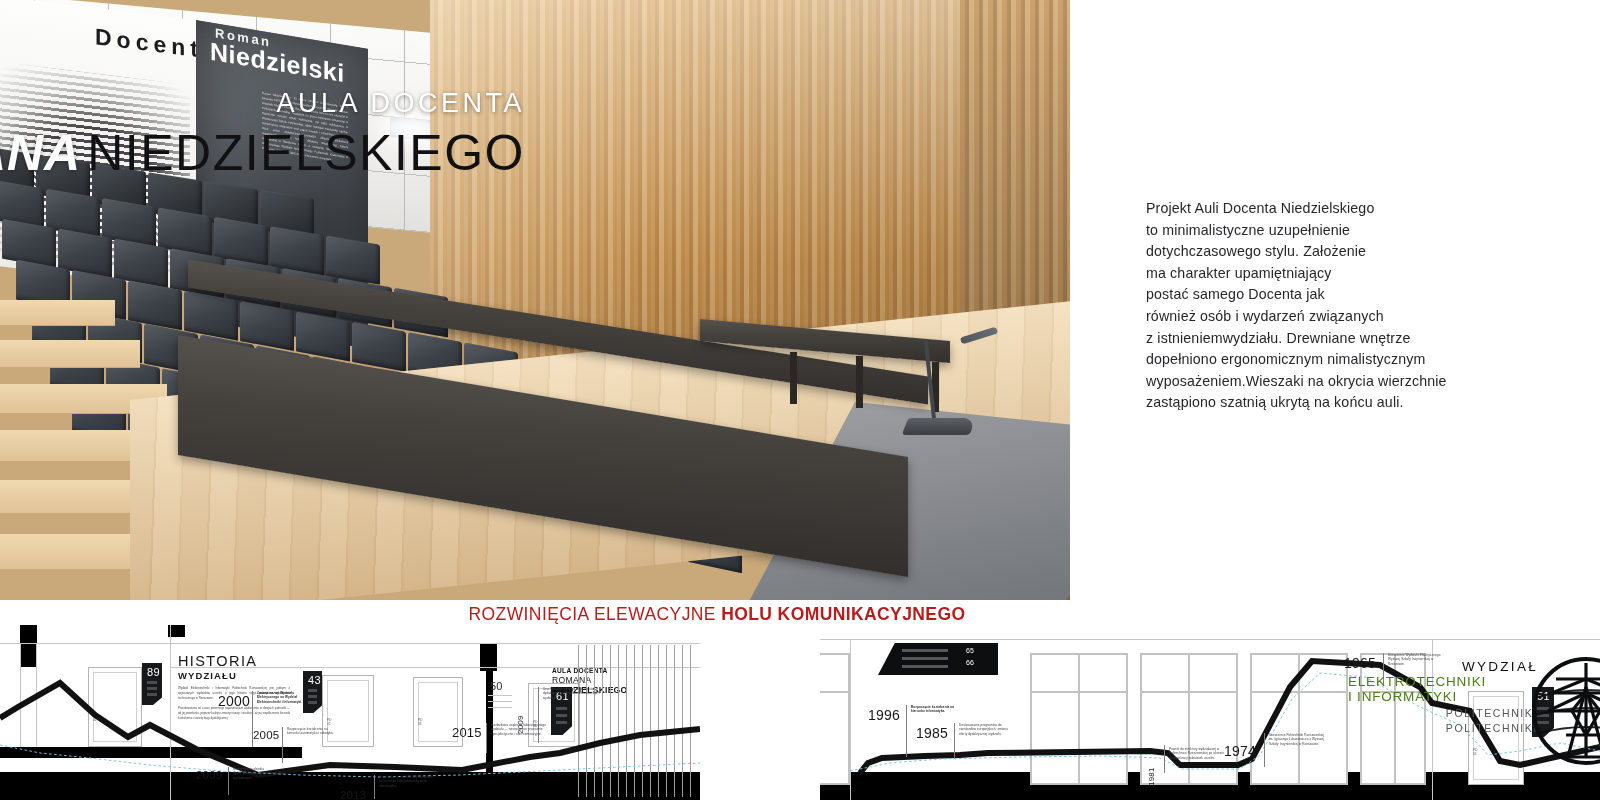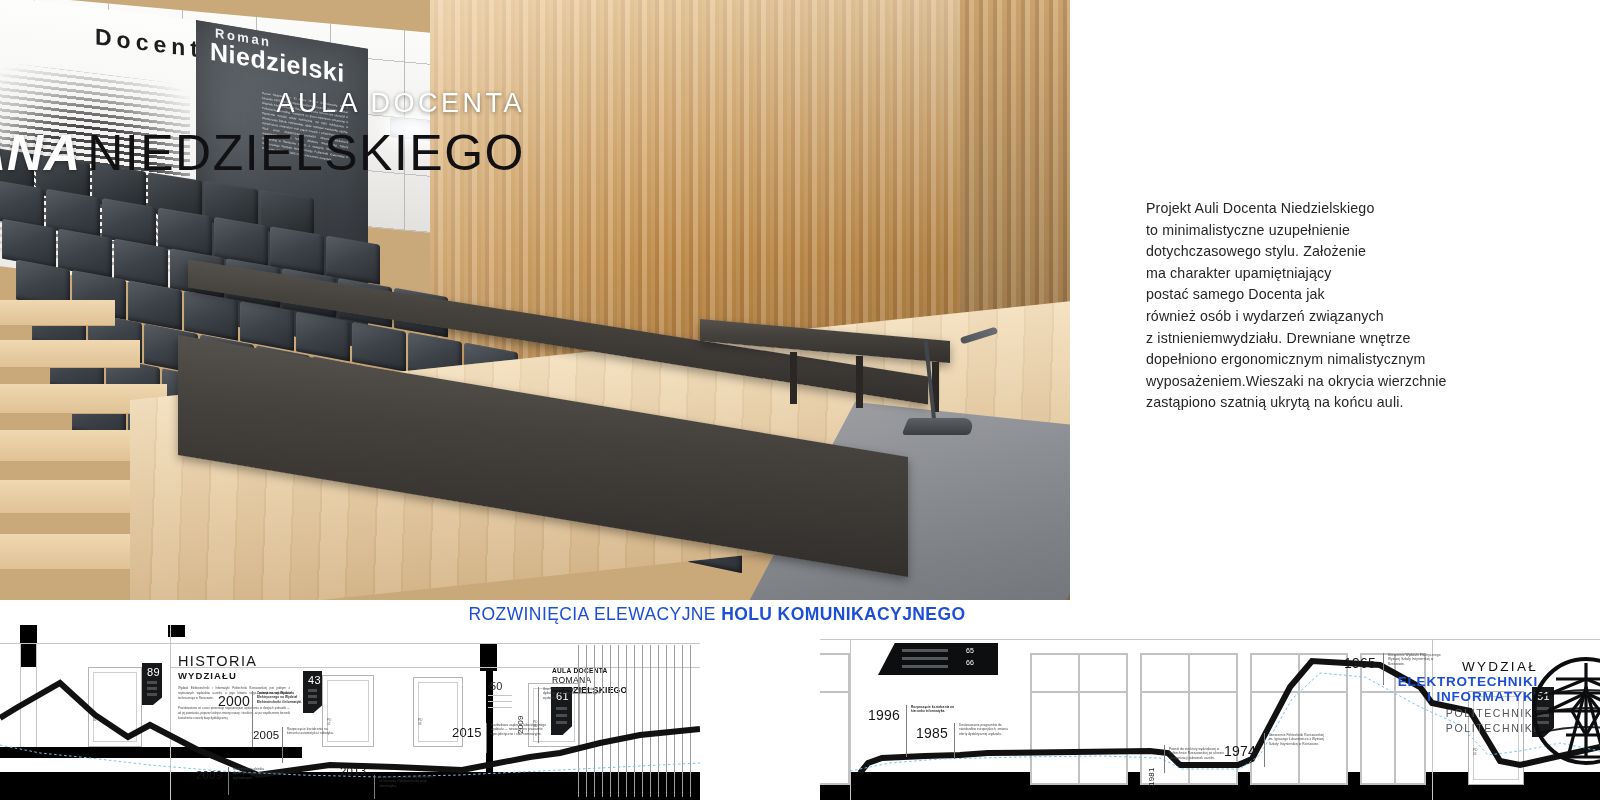--- a/index.html
+++ b/index.html
@@ -182,21 +182,21 @@
   .body-text {
     position:absolute; left:76px; top:198px; width:340px;
     font-size:14.2px; line-height:21.6px; color:#26262a; font-weight:400;
     letter-spacing:.15px; white-space:pre-line;
   }
 
   
   .bottom-zone { position:absolute; left:0; top:600px; width:1600px; height:200px; background:#fff; }
   .section-head {
     position:absolute; left:0; top:4px; width:1434px; text-align:center;
-    font-size:17.5px; letter-spacing:.4px; color:#1d4ed8;
+    font-size:17.5px; letter-spacing:.4px; color:#b91c1c;
   }
   .sh-light { font-weight:300; }
   .sh-bold  { font-weight:700; }
 
   .elev {
     position:absolute; top:25px; height:175px; background:#ffffff;
     overflow:hidden;
   }
   .elev-left  { left:0px;   width:700px; }
   .elev-right { left:820px; width:780px; }
@@ -259,21 +259,21 @@
 
   
   .hist-panel { position:absolute; }
   .hist-t1 { font-size:14.5px; font-weight:300; color:#17181b; letter-spacing:1.4px; }
   .hist-t2 { font-size:9.5px; font-weight:700; color:#17181b; letter-spacing:1.1px; margin-top:1px; }
   .hist-body { font-size:2.9px; line-height:1.75; color:#45464a; width:112px; margin-top:5px; text-align:justify; }
 
   
   .fac-logo { position:absolute; }
   .fl1 { font-size:13.5px; font-weight:300; letter-spacing:2.3px; color:#0f1013; text-align:right; }
-  .fl2 { font-size:13.5px; font-weight:700; letter-spacing:.8px; color:#1d4ed8; text-align:right; }
+  .fl2 { font-size:13.5px; font-weight:400; letter-spacing:.8px; color:#4d7c0f; }
   .fl3 { font-size:10.5px; font-weight:400; letter-spacing:1.6px; color:#55565a; text-align:right; margin-top:3px; }
 </style>
 </head>
 <body>
 
 <div class="board">
 
   <div class="top-zone">
 
     <div class="photo">
@@ -518,21 +518,21 @@
       <div class="ev-note ev-note-lt" style="left:287px; top:102px; width:52px;">Rozpoczęcie kształcenia na kierunku automatyka i robotyka.</div>
 
       <div class="year year-vert" style="left:525px; top:100px;">2009</div>
       <div class="leader" style="left:538px; top:62px; height:56px;"></div>
       <div class="ev-note ev-note-lt" style="left:543px; top:62px; width:58px;">Uruchomienie nowych laboratoriów dydaktycznych i naukowo-badawczych wydziału.</div>
 
       <div class="year year-sm" style="left:196px; top:144px;">2009</div>
       <div class="leader" style="left:228px; top:142px; height:28px;"></div>
       <div class="ev-note ev-note-lt" style="left:233px; top:142px; width:52px;">Modernizacja obiektu dydaktycznego — przebudowa sal wykładowych.</div>
 
-      <div class="year year-sm" style="left:340px; top:140px;">2013</div>
+      <div class="year year-sm" style="left:340px; top:164px;">2013</div>
       <div class="leader" style="left:374px; top:150px; height:24px;"></div>
       <div class="ev-note ev-note-lt" style="left:379px; top:150px; width:54px;">Uruchomienie studiów doktoranckich na kierunku elektrotechnika oraz informatyka.</div>
 
       <div class="year" style="left:452px; top:100px; font-size:13px;">2015</div>
       <div class="leader" style="left:486px; top:98px; height:30px;"></div>
       <div class="ev-note ev-note-lt" style="left:491px; top:98px; width:58px;">Rozbudowa zaplecza laboratoryjnego wydziału — nowoczesne pracownie specjalistyczne i sale seminaryjne.</div>
     </div>
 
     <div class="elev elev-right">
 

